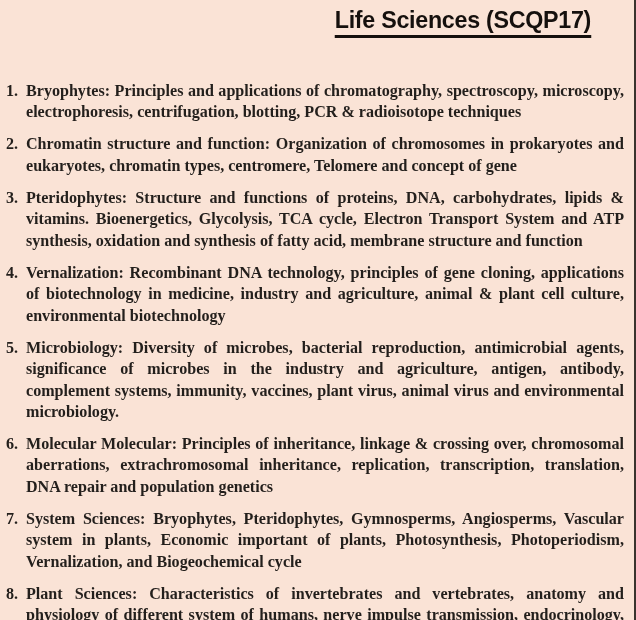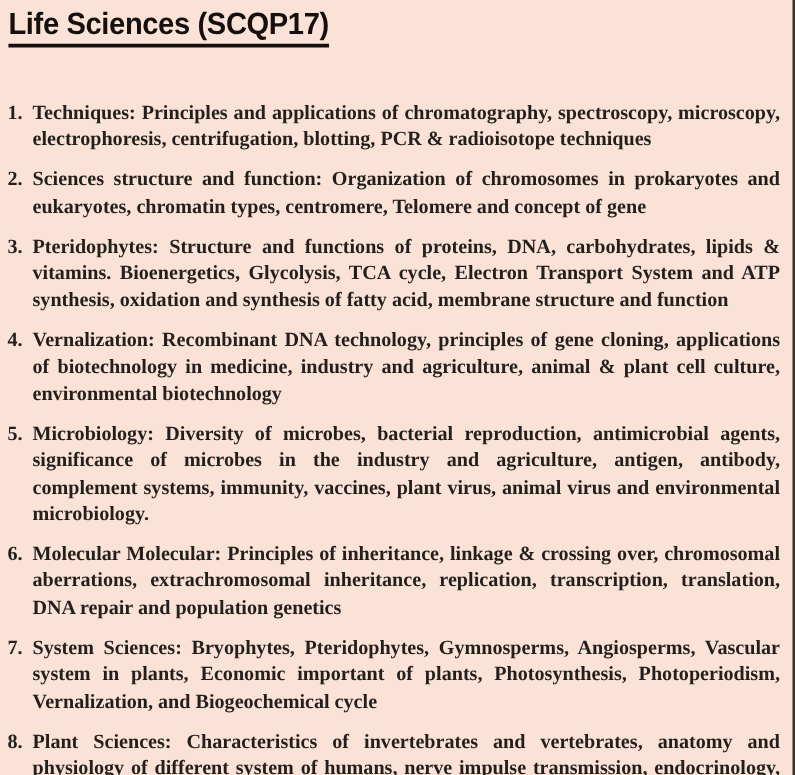--- a/index.html
+++ b/index.html
@@ -21,21 +21,21 @@
     width: 636px;
     height: 620px;
     background: #fae3d6;
     box-sizing: border-box;
     border-right: 2px solid #3a332e;
     overflow: hidden;
   }
 
   
   .title-block {
-    text-align: left;
+    text-align: right;
     padding-top: 7px;
     padding-right: 36px;
   }
   .doc-title {
     display: inline-block;
     font-family: "Liberation Sans Narrow", "Liberation Sans", "DejaVu Sans", sans-serif;
     font-weight: bold;
     font-size: 24.5px;
     letter-spacing: -0.3px;
     color: #15100d;
@@ -93,26 +93,26 @@
   <div class="title-block">
     <span class="doc-title">Life Sciences (SCQP17)</span>
   </div>
 
   <div class="spacer-top"></div>
 
   <ol class="syllabus">
 
     <li class="sy-item">
       <span class="sy-num">1.</span>
-      <span class="sy-head">Techniques:</span><span class="sy-body"> Principles and applications of chromatography, spectroscopy, microscopy, electrophoresis, centrifugation, blotting, PCR &amp; radioisotope techniques</span>
+      <span class="sy-head">Bryophytes:</span><span class="sy-body"> Principles and applications of chromatography, spectroscopy, microscopy, electrophoresis, centrifugation, blotting, PCR &amp; radioisotope techniques</span>
     </li>
 
     <li class="sy-item">
       <span class="sy-num">2.</span>
-      <span class="sy-head">Sciences structure and function</span><span class="sy-body">: Organization of chromosomes in prokaryotes and eukaryotes, chromatin types, centromere, Telomere and concept of gene</span>
+      <span class="sy-head">Chromatin structure and function</span><span class="sy-body">: Organization of chromosomes in prokaryotes and eukaryotes, chromatin types, centromere, Telomere and concept of gene</span>
     </li>
 
     <li class="sy-item">
       <span class="sy-num">3.</span>
       <span class="sy-head">Pteridophytes</span><span class="sy-body">: Structure and functions of proteins, DNA, carbohydrates, lipids &amp; vitamins. Bioenergetics, Glycolysis, TCA cycle, Electron Transport System and ATP synthesis, oxidation and synthesis of fatty acid, membrane structure and function</span>
     </li>
 
     <li class="sy-item">
       <span class="sy-num">4.</span>
       <span class="sy-head">Vernalization:</span><span class="sy-body"> Recombinant DNA technology, principles of gene cloning, applications of biotechnology in medicine, industry and agriculture, animal &amp; plant cell culture, environmental biotechnology</span>

